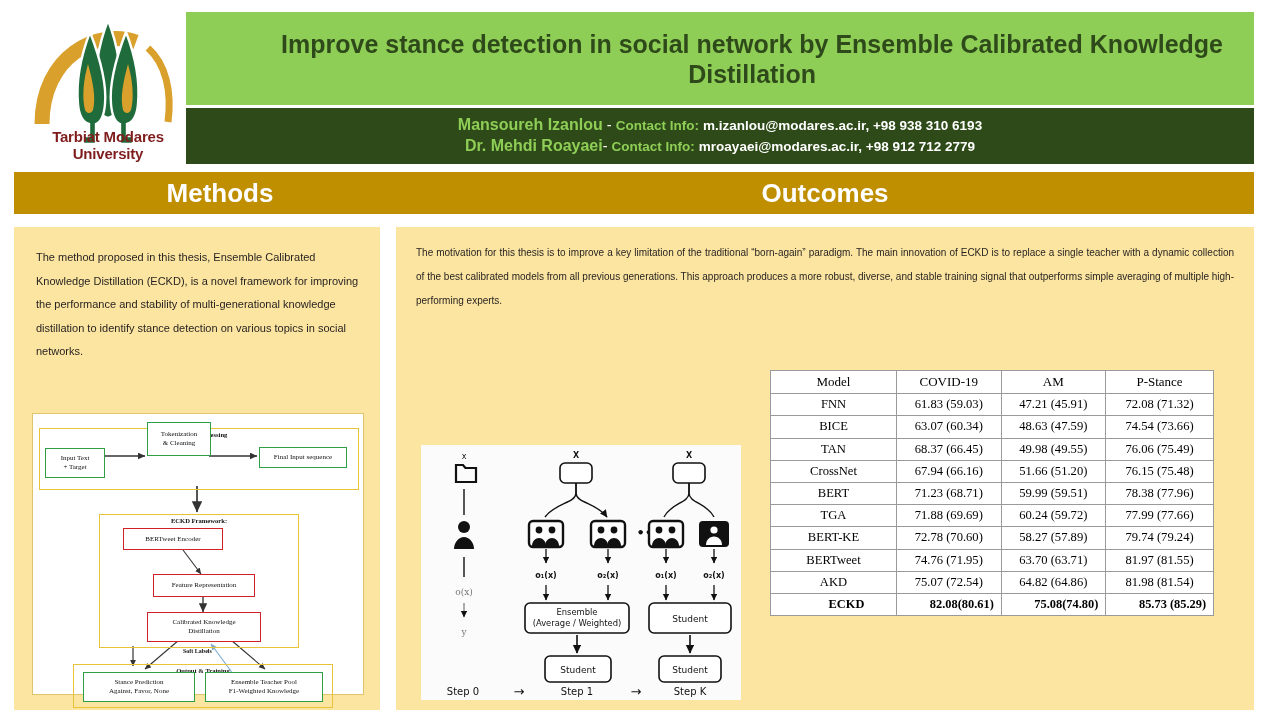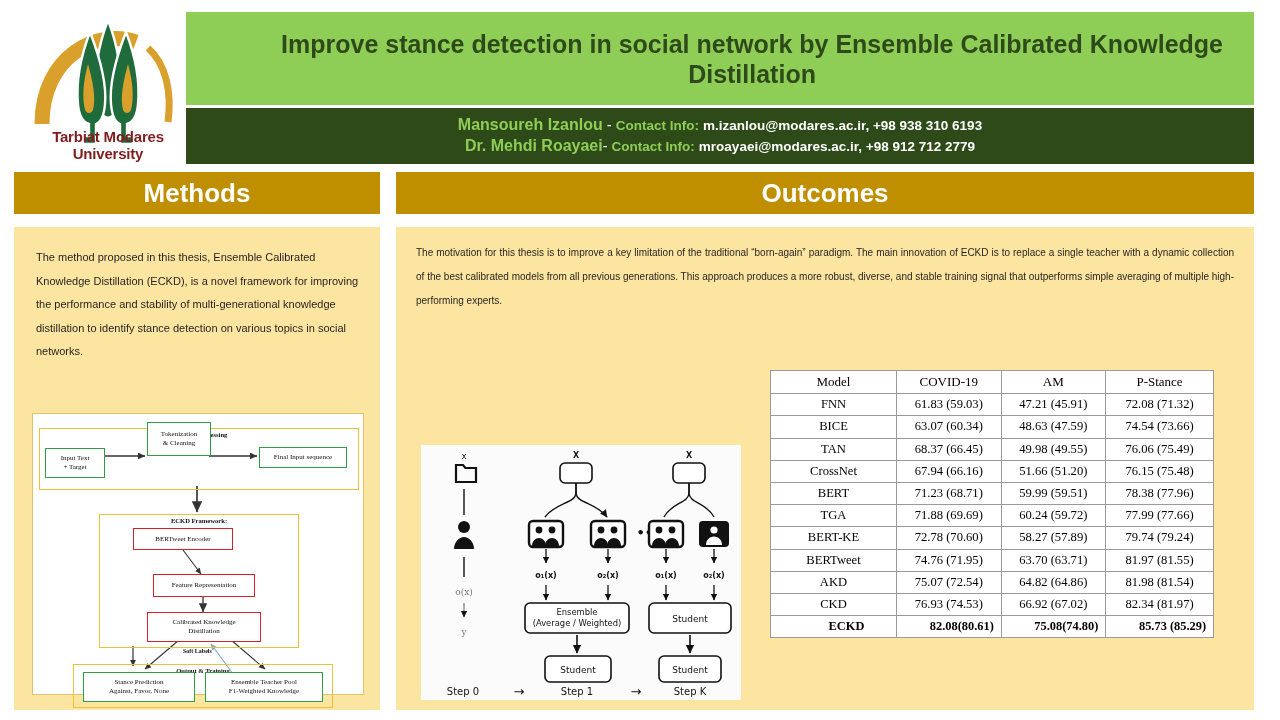--- a/index.html
+++ b/index.html
@@ -38,21 +38,21 @@
   .author-name{color:#8fce56;font-weight:bold;font-size:16px;}
   .contact-lbl{color:#8fce56;font-weight:bold;font-size:13.5px;}
   .contact-val{color:#ffffff;font-weight:bold;font-size:13.5px;}
 
   
   .sec-head{
     position:absolute;height:42px;background:#bf8f00;
     display:flex;align-items:center;justify-content:center;
   }
   .sec-head span{color:#ffffff;font-weight:bold;font-size:26px;}
-  #methods-head{left:14px;top:172px;width:366px;}
+  #methods-head{left:14px;top:172px;width:366px;padding-left:23px;}
   #outcomes-head{left:396px;top:172px;width:858px;}
 
   
   .panel{position:absolute;background:#fce5a0;}
   #methods-panel{left:14px;top:227px;width:366px;height:483px;}
   #outcomes-panel{left:396px;top:227px;width:858px;height:483px;}
 
   .body-text{
     position:absolute;color:#231f20;font-size:11px;line-height:23.5px;
   }
@@ -183,21 +183,21 @@
       <div class="fl-node n-green" style="left:114px;top:8px;width:62px;height:32px;">
         <span>Tokenization<br>&amp; Cleaning</span>
       </div>
       <div class="fl-node n-green" style="left:226px;top:33px;width:86px;height:19px;">
         <span>Final Input sequence</span>
       </div>
 
       <div class="fl-group" style="left:66px;top:100px;width:198px;height:132px;">
         <div class="fl-grp-label">ECKD Framework:</div>
       </div>
-      <div class="fl-node n-red" style="left:100px;top:114px;width:98px;height:20px;text-align:center;">
+      <div class="fl-node n-red" style="left:90px;top:114px;width:98px;height:20px;text-align:center;">
         <span>BERTweet Encoder</span>
       </div>
       <div class="fl-node n-red" style="left:120px;top:160px;width:100px;height:21px;">
         <span>Feature Representation</span>
       </div>
       <div class="fl-node n-red" style="left:114px;top:198px;width:112px;height:28px;">
         <span>Calibrated Knowledge<br>Distillation</span>
       </div>
 
       <div class="fl-cap" style="left:150px;top:234px;">Soft Labels</div>
@@ -363,26 +363,20 @@
             <td>74.76 (71.95)</td>
             <td>63.70 (63.71)</td>
             <td>81.97 (81.55)</td>
           </tr>
           <tr>
             <td class="mcol">AKD</td>
             <td>75.07 (72.54)</td>
             <td>64.82 (64.86)</td>
             <td>81.98 (81.54)</td>
           </tr>
-          <tr>
-            <td class="mcol">CKD</td>
-            <td>76.93 (74.53)</td>
-            <td>66.92 (67.02)</td>
-            <td>82.34 (81.97)</td>
-          </tr>
           <tr class="best">
             <td class="mcol">ECKD</td>
             <td>82.08(80.61)</td>
             <td>75.08(74.80)</td>
             <td>85.73 (85.29)</td>
           </tr>
         </tbody>
     </table>
   </div>
 

